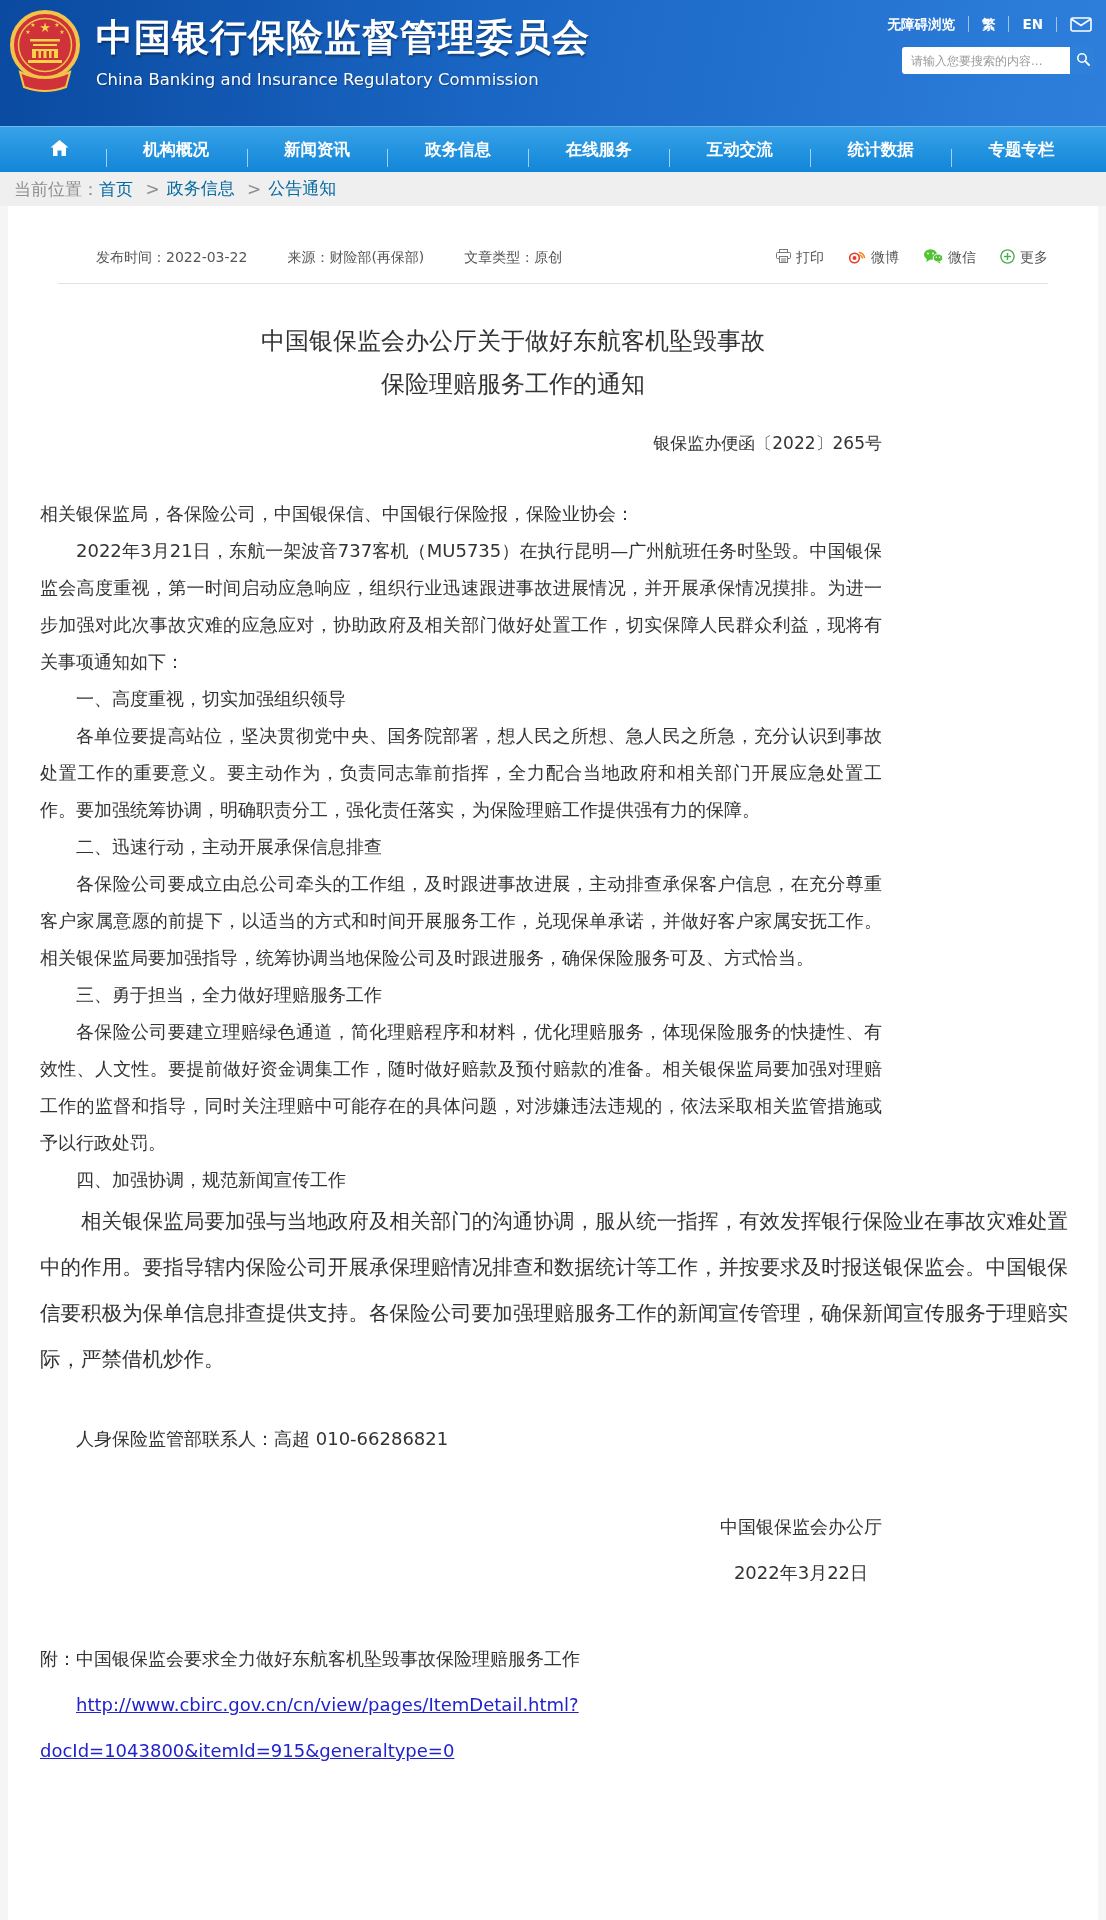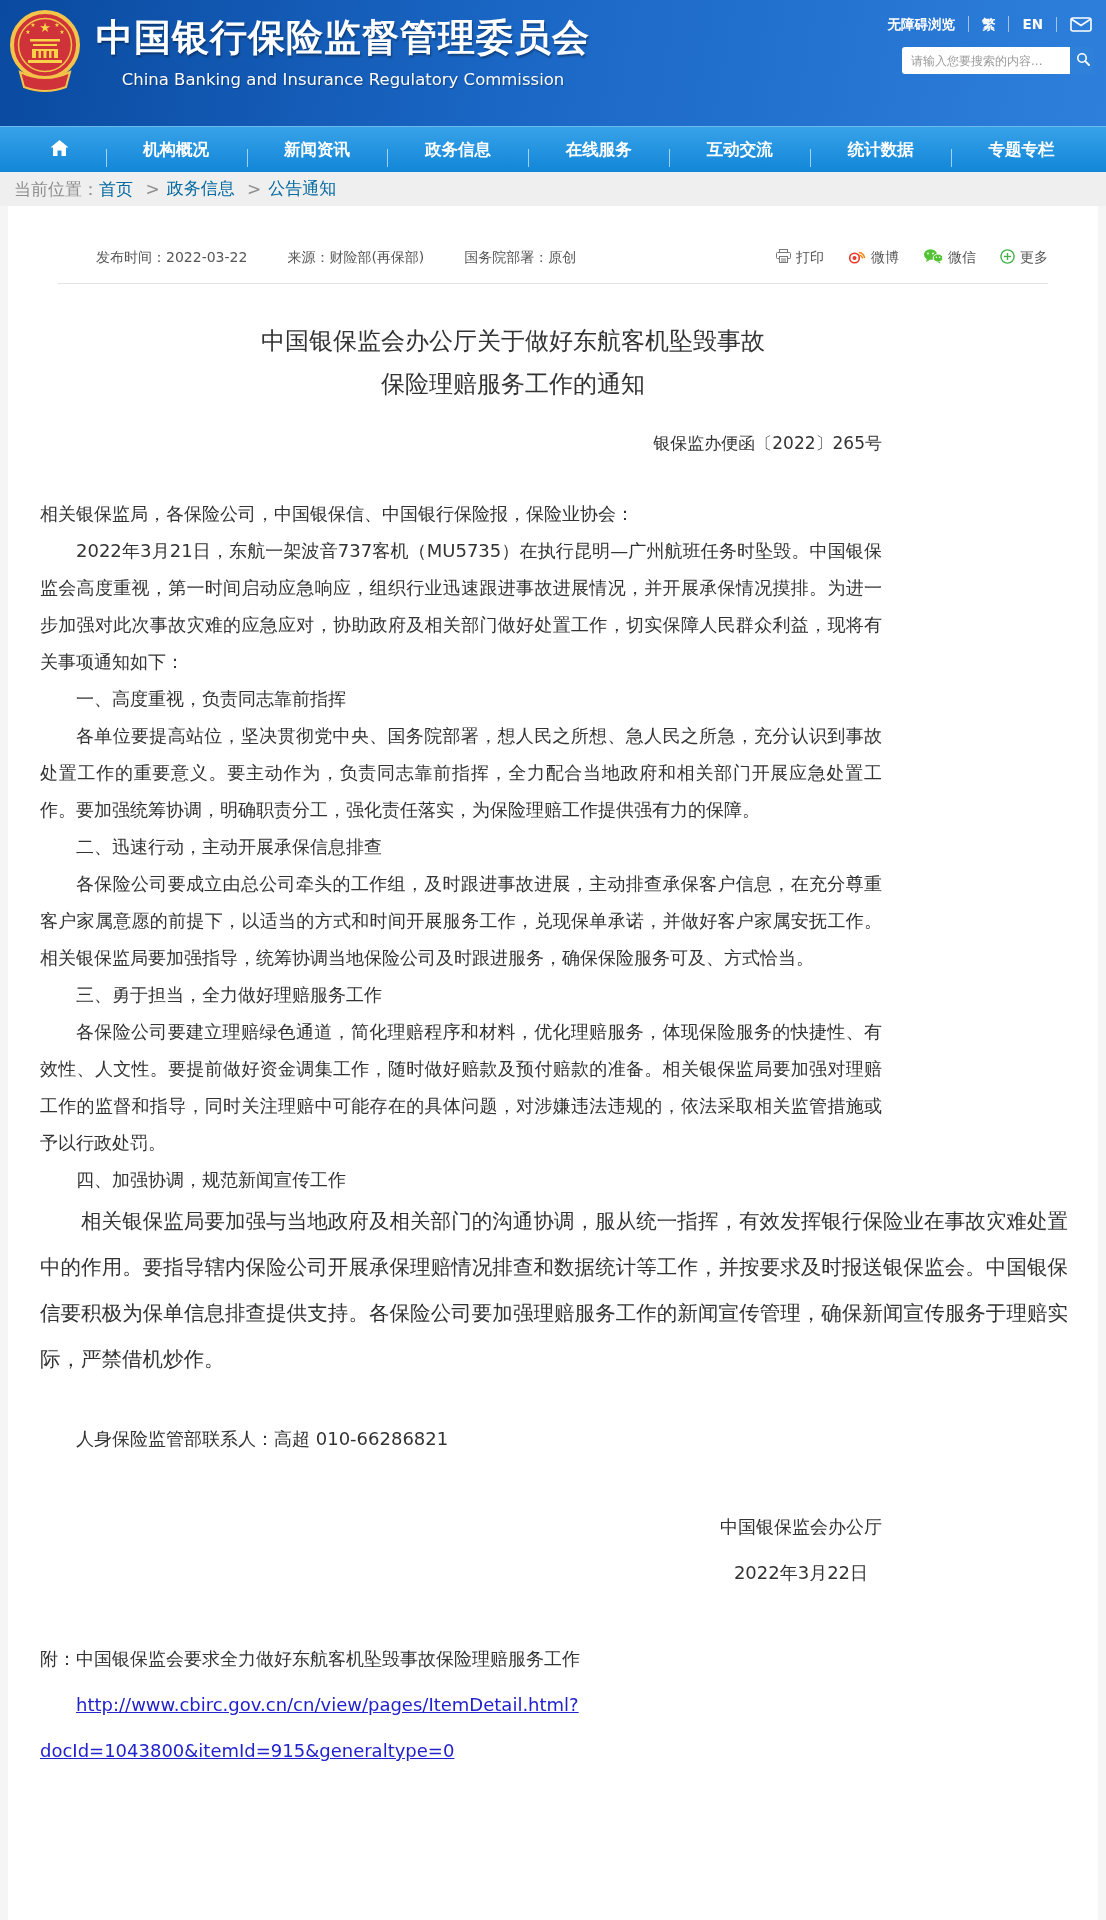--- a/index.html
+++ b/index.html
@@ -10,21 +10,21 @@
     font-family: "DejaVu Sans", "Liberation Sans", sans-serif;
   }
   a { text-decoration: none; }
 
   
   .site-header {
     position: relative; height: 126px;
     background: linear-gradient(100deg, #0a4aa0 0%, #1a66c4 45%, #2e7fdc 100%);
   }
   .logo { position: absolute; left: 8px; top: 5px; width: 74px; height: 92px; }
-  .titles { position: absolute; left: 96px; top: 13px; color: #fff; text-align: center; }
+  .titles { position: absolute; left: 96px; top: 13px; color: #fff; }
   .title-cn { font-size: 37px; font-weight: bold; letter-spacing: 1px; text-shadow: 1px 2px 2px rgba(0,0,0,.35); }
   .title-en { font-size: 16.5px; margin-top: 7px; text-shadow: 1px 1px 1px rgba(0,0,0,.3); }
   .top-area { position: absolute; right: 12px; top: 16px; }
   .top-links { display: flex; justify-content: flex-end; align-items: center; }
   .top-links a { color: #fff; font-size: 13.5px; font-weight: bold; padding: 0 13px; line-height: 16px; }
   .top-links a + a { border-left: 1px solid rgba(255,255,255,.55); }
   .top-links a.mail { display: flex; align-items: center; padding-right: 2px; }
   .search { margin-top: 15px; display: flex; justify-content: flex-end; }
   .search-box { display: flex; width: 192px; height: 27px; border-radius: 3px; overflow: hidden; }
   .search-box input { flex: 1; border: 0; outline: none; padding: 0 9px; font-size: 12px; color: #333; background: #fff; font-family: inherit; }
@@ -201,21 +201,21 @@
       </span>
     </span>
 </div>
 
 <div class="panel">
 
   <div class="meta-row">
     <div class="meta-left">
       <span><span>发布时间：</span><span>2022-03-22</span></span>
       <span><span>来源：</span><span>财险部(再保部)</span></span>
-      <span><span>国务院部署：</span><span>原创</span></span>
+      <span><span>文章类型：</span><span>原创</span></span>
     </div>
     <div class="meta-right">
       <a href="#" class="action">
         <span>
           <svg width="15" height="14" viewBox="0 0 15 14">
             <rect x="3.5" y="0.5" width="8" height="3" fill="#fff" stroke="#777"></rect>
             <rect x="0.5" y="3.5" width="14" height="6" rx="1" fill="#fff" stroke="#777"></rect>
             <rect x="3.5" y="7.5" width="8" height="6" fill="#fff" stroke="#777"></rect>
             <line x1="5" y1="10" x2="10" y2="10" stroke="#777"></line>
             <line x1="5" y1="12" x2="10" y2="12" stroke="#777"></line>
@@ -271,21 +271,21 @@
 
   <div class="doc-number">银保监办便函〔2022〕265号</div>
 
   <div class="article-body">
     <p class="salutation">相关银保监局，各保险公司，中国银保信、中国银行保险报，保险业协会：</p>
 
     <div>
 
         <p class="para">2022年3月21日，东航一架波音737客机（MU5735）在执行昆明—广州航班任务时坠毁。中国银保监会高度重视，第一时间启动应急响应，组织行业迅速跟进事故进展情况，并开展承保情况摸排。为进一步加强对此次事故灾难的应急应对，协助政府及相关部门做好处置工作，切实保障人民群众利益，现将有关事项通知如下：</p>
 
-        <p class="para">一、高度重视，负责同志靠前指挥</p>
+        <p class="para">一、高度重视，切实加强组织领导</p>
 
         <p class="para">各单位要提高站位，坚决贯彻党中央、国务院部署，想人民之所想、急人民之所急，充分认识到事故处置工作的重要意义。要主动作为，负责同志靠前指挥，全力配合当地政府和相关部门开展应急处置工作。要加强统筹协调，明确职责分工，强化责任落实，为保险理赔工作提供强有力的保障。</p>
 
         <p class="para">二、迅速行动，主动开展承保信息排查</p>
 
         <p class="para">各保险公司要成立由总公司牵头的工作组，及时跟进事故进展，主动排查承保客户信息，在充分尊重客户家属意愿的前提下，以适当的方式和时间开展服务工作，兑现保单承诺，并做好客户家属安抚工作。相关银保监局要加强指导，统筹协调当地保险公司及时跟进服务，确保保险服务可及、方式恰当。</p>
 
         <p class="para">三、勇于担当，全力做好理赔服务工作</p>
 
         <p class="para">各保险公司要建立理赔绿色通道，简化理赔程序和材料，优化理赔服务，体现保险服务的快捷性、有效性、人文性。要提前做好资金调集工作，随时做好赔款及预付赔款的准备。相关银保监局要加强对理赔工作的监督和指导，同时关注理赔中可能存在的具体问题，对涉嫌违法违规的，依法采取相关监管措施或予以行政处罚。</p>

